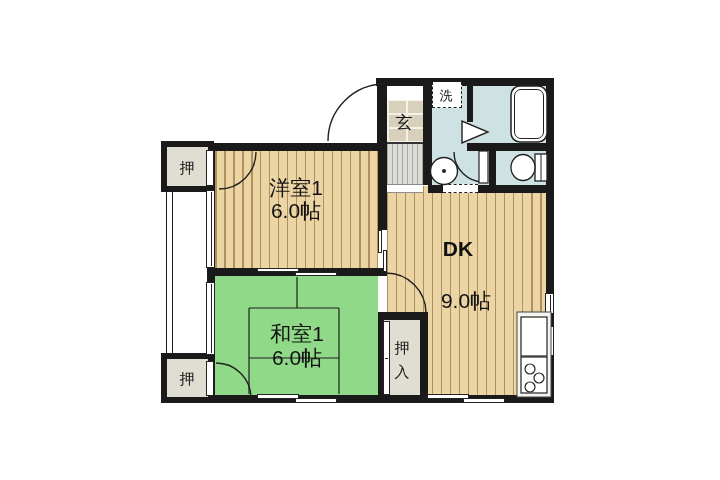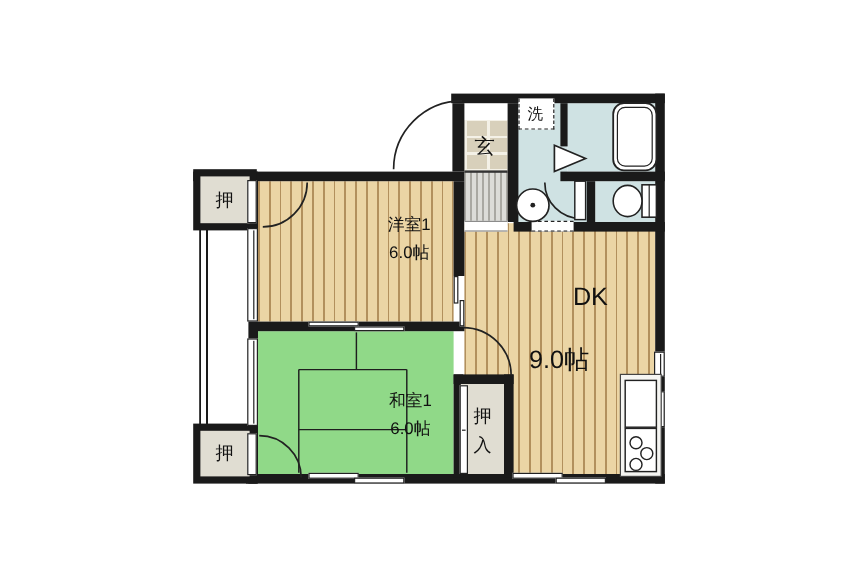--- a/index.html
+++ b/index.html
@@ -32,21 +32,21 @@
     content:"";position:absolute;left:50%;top:1px;bottom:1px;width:1px;background:#222;
   }
   .doorsplit::after{
     content:"";position:absolute;top:50%;left:1px;right:1px;height:1px;background:#222;
   }
   .dashopen{background:#fff;border-top:1.5px dashed #222;border-bottom:1.5px dashed #222;}
   .stepline{background:#fff;border-top:1px solid #8c8c8c;border-bottom:1px solid #8c8c8c;}
   .dashbox{background:#fff;border:1.5px dashed #222;border-top:none;}
   .lbl{position:absolute;transform:translate(-50%,-50%);white-space:nowrap;
        font-weight:500;line-height:1;color:#111;}
-  .f19{font-size:14px;margin-left:45px;}
+  .f19{font-size:21px;}
   .f22{font-size:21px;}
   .f17{font-size:17px;}
   .f16{font-size:15px;}
   .f13{font-size:13px;}
   svg.fx{position:absolute;left:0;top:0;pointer-events:none;}
 </style>
 </head>
 <body>
 
 <div class="plan">
@@ -148,21 +148,21 @@
       <rect x="521" y="317" width="26" height="39" fill="#fff" stroke="#222" stroke-width="1.2"></rect>
       <rect x="521" y="357" width="26" height="36" fill="#fff" stroke="#222" stroke-width="1.2"></rect>
       <circle cx="530" cy="369" r="5" fill="#fff" stroke="#222" stroke-width="1.2"></circle>
       <circle cx="539" cy="378" r="5" fill="#fff" stroke="#222" stroke-width="1.2"></circle>
       <circle cx="530" cy="387" r="5" fill="#fff" stroke="#222" stroke-width="1.2"></circle>
     </g>
   </svg>
 
   <div class="lbl f19" style="left:296px;top:187px;">洋室1</div>
   <div class="lbl f19" style="left:296px;top:210px;">6.0帖</div>
-  <div class="lbl f22" style="left:492px;top:248px;">DK</div>
+  <div class="lbl f22" style="left:458px;top:248px;font-weight:bold;">DK</div>
   <div class="lbl f22" style="left:466px;top:273px;margin-top:27px;">9.0帖</div>
   <div class="lbl f19" style="left:297px;top:333px;">和室1</div>
   <div class="lbl f19" style="left:297px;top:357px;">6.0帖</div>
   <div class="lbl f17" style="left:404px;top:122px;">玄</div>
   <div class="lbl f13" style="left:446px;top:95px;">洗</div>
   <div class="lbl f16" style="left:187px;top:167px;">押</div>
   <div class="lbl f16" style="left:187px;top:378px;">押</div>
   <div class="lbl f16" style="left:402px;top:347px;">押</div>
   <div class="lbl f16" style="left:402px;top:371px;">入</div>
 

